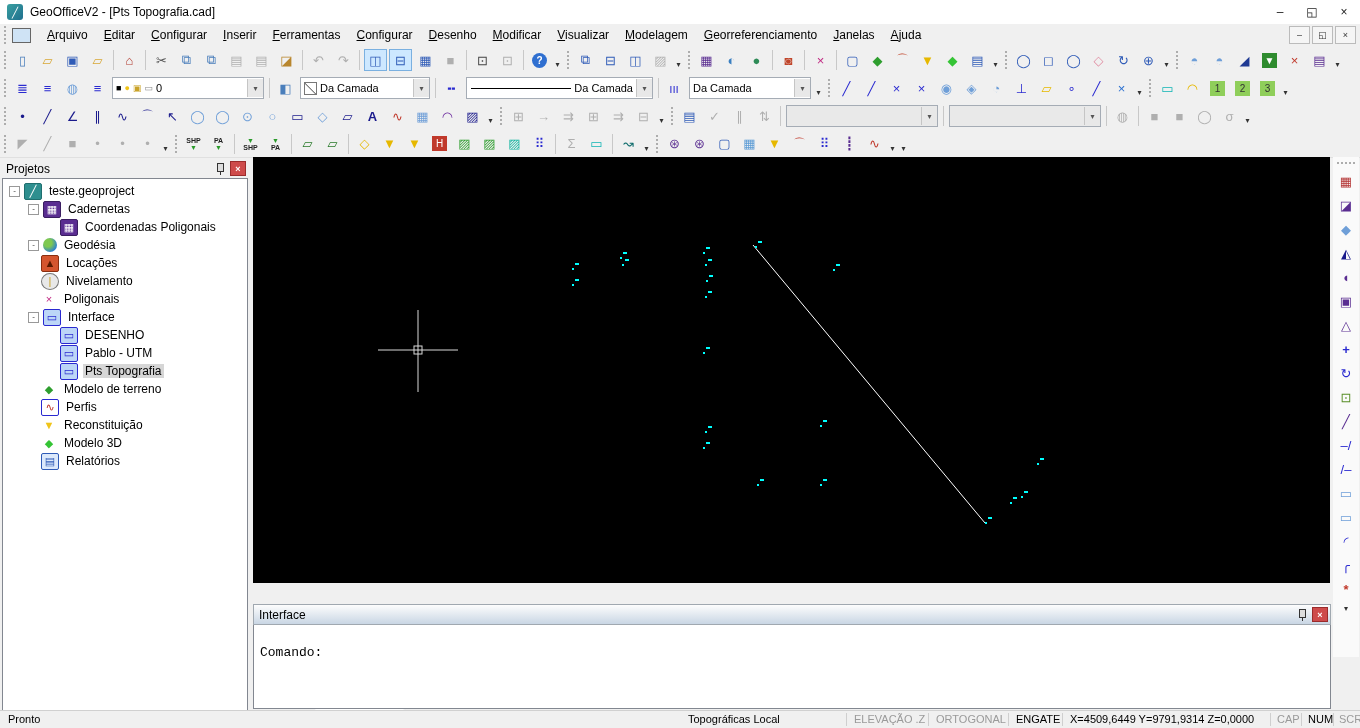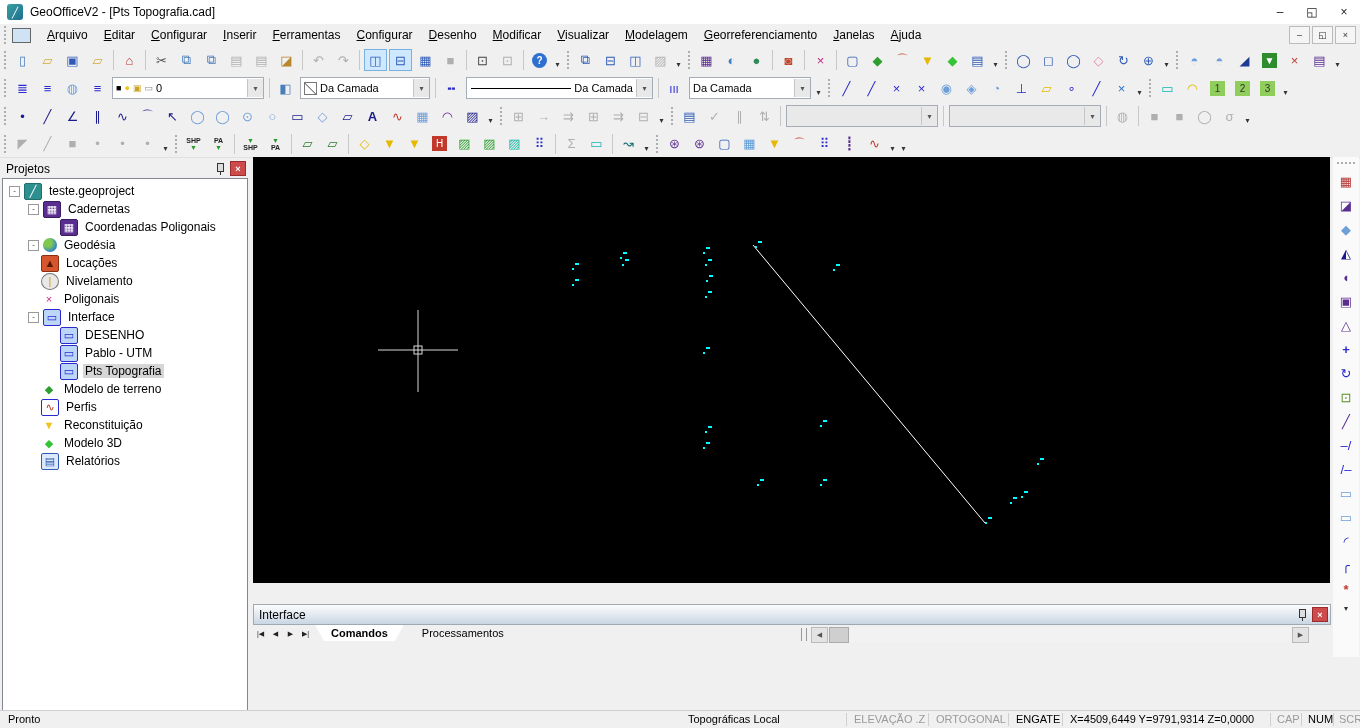--- a/index.html
+++ b/index.html
@@ -802,20 +802,23 @@
   </div>
 
 
   <div class="iface">
     <div class="ihead">
       <span>Interface</span>
       <span class="sp" style="flex:1;"></span>
       <span class="pin"></span>
       <span class="closebox">×</span>
     </div>
+    <div class="ibody">
+      <span>Comando:</span>
+    </div>
     <div class="itabs">
       <span class="navbtn">|◀</span>
       <span class="navbtn">◀</span>
       <span class="navbtn">▶</span>
       <span class="navbtn">▶|</span>
       <span class="tab active">Comandos</span>
       <span class="tab inactive">Processamentos</span>
       <div class="hsb">
         <span class="hsplit"></span>
         <span class="sbtn">◀</span>

